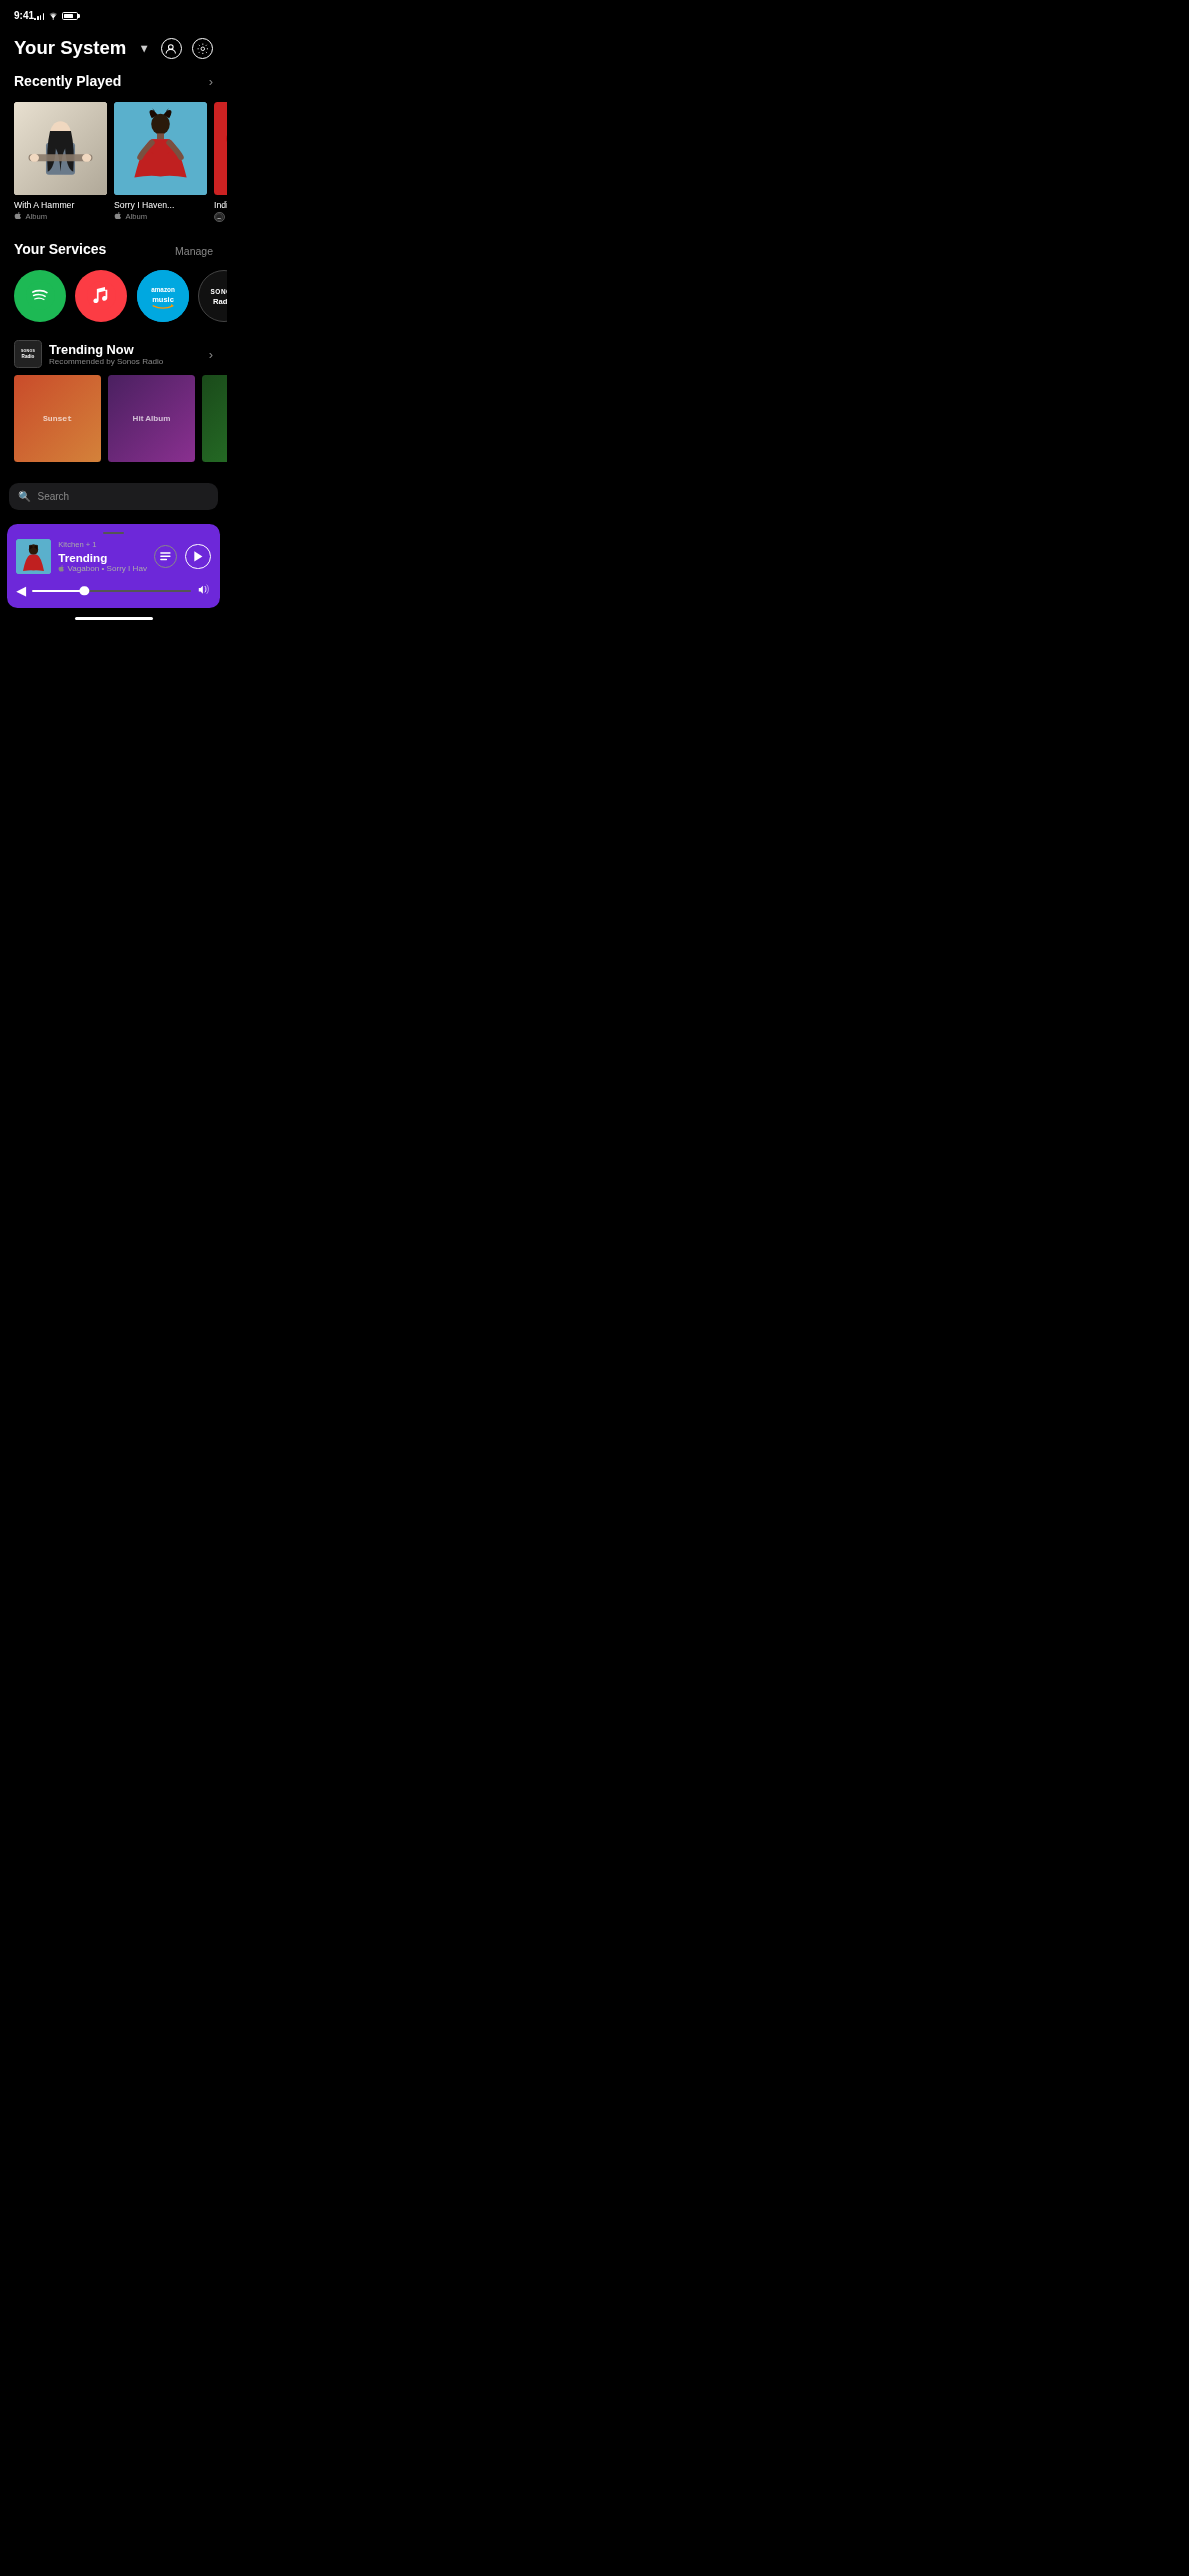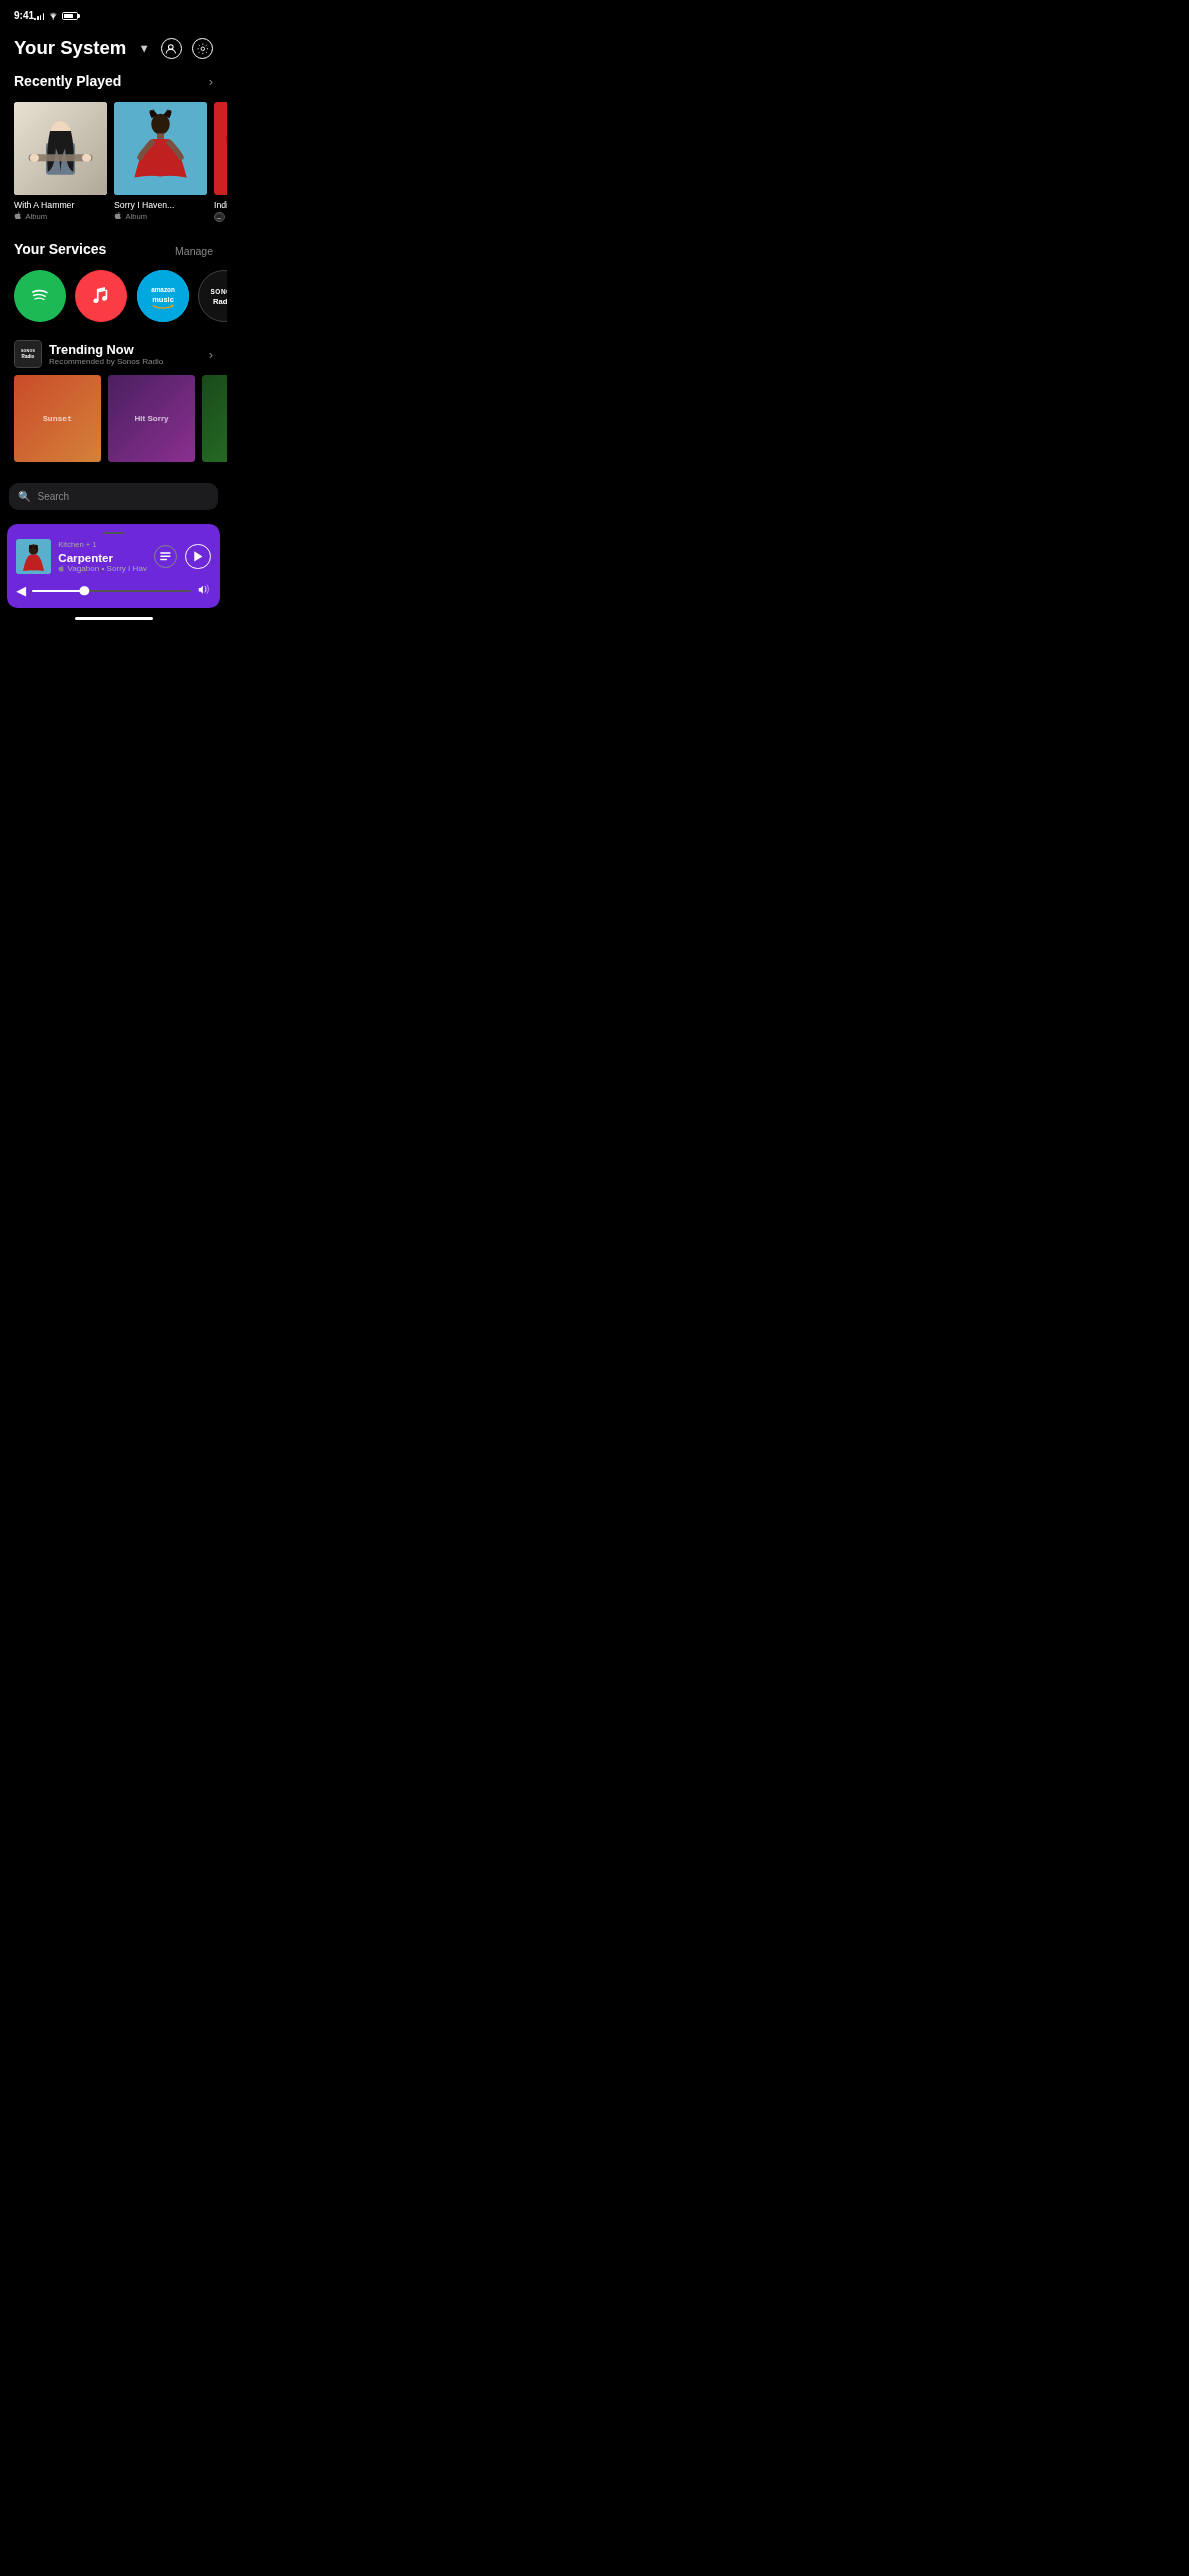--- a/index.html
+++ b/index.html
@@ -710,21 +710,21 @@
   </div>
 
   <div class="trending-scroll">
     <div class="trending-card">
       <div class="trending-art art-sunset">
         <span>Sunset</span>
       </div>
     </div>
     <div class="trending-card">
       <div class="trending-art art-hitlist">
-        <span>Hit Sorry</span>
+        <span>Hit Album</span>
       </div>
     </div>
     <div class="trending-card">
       <div class="trending-art art-pindrop">
         
       </div>
     </div>
   </div>
 </div>
 
@@ -750,21 +750,21 @@
         <ellipse cx="30" cy="18" rx="8" ry="9" fill="#2a1a0a"></ellipse>
         <path d="M24 18 Q20 8 26 11 Q22 5 29 14 Z" fill="#1a0a00"></path>
         <path d="M36 18 Q40 8 34 11 Q38 5 31 14 Z" fill="#1a0a00"></path>
         <path d="M24 27 Q17 30 12 55 Q25 53 30 54 Q35 53 48 55 Q43 30 36 27 Z" fill="#c02020"></path>
         <rect x="24" y="27" width="12" height="10" rx="2" fill="#c02020"></rect>
       </svg>
     </div>
 
     <div class="now-playing-info">
       <div class="now-playing-room">Kitchen + 1</div>
-      <div class="now-playing-title">Carpenter</div>
+      <div class="now-playing-title">Trending</div>
       <div class="now-playing-meta">
         <svg width="7" height="7" viewBox="0 0 12 12">
           <path d="M9 6.2c0-1.5 1.2-2.2 1.3-2.3-0.7-1-1.8-1.1-2.2-1.2-0.9-0.1-1.8 0.5-2.3 0.5-0.5 0-1.2-0.5-1.9-0.5-1 0-1.9 0.6-2.4 1.5-1 1.8-0.3 4.4 0.7 5.8 0.5 0.7 1.1 1.5 1.8 1.5 0.7 0 1-0.5 1.9-0.5 0.9 0 1.2 0.5 1.9 0.5 0.8 0 1.3-0.7 1.8-1.4 0.5-0.8 0.7-1.6 0.7-1.6C10.3 8.3 9 7.7 9 6.2zM7.5 1.9C8 1.3 8.2 0.6 8 0 7.4 0 6.7 0.4 6.3 1 5.8 1.5 5.5 2.2 5.7 2.8 6.3 2.8 7.1 2.4 7.5 1.9z" fill="#888"></path>
         </svg>
         <span>
           <span>Vagabon</span> • <span>Sorry I Hav</span>
         </span>
       </div>
     </div>
 

